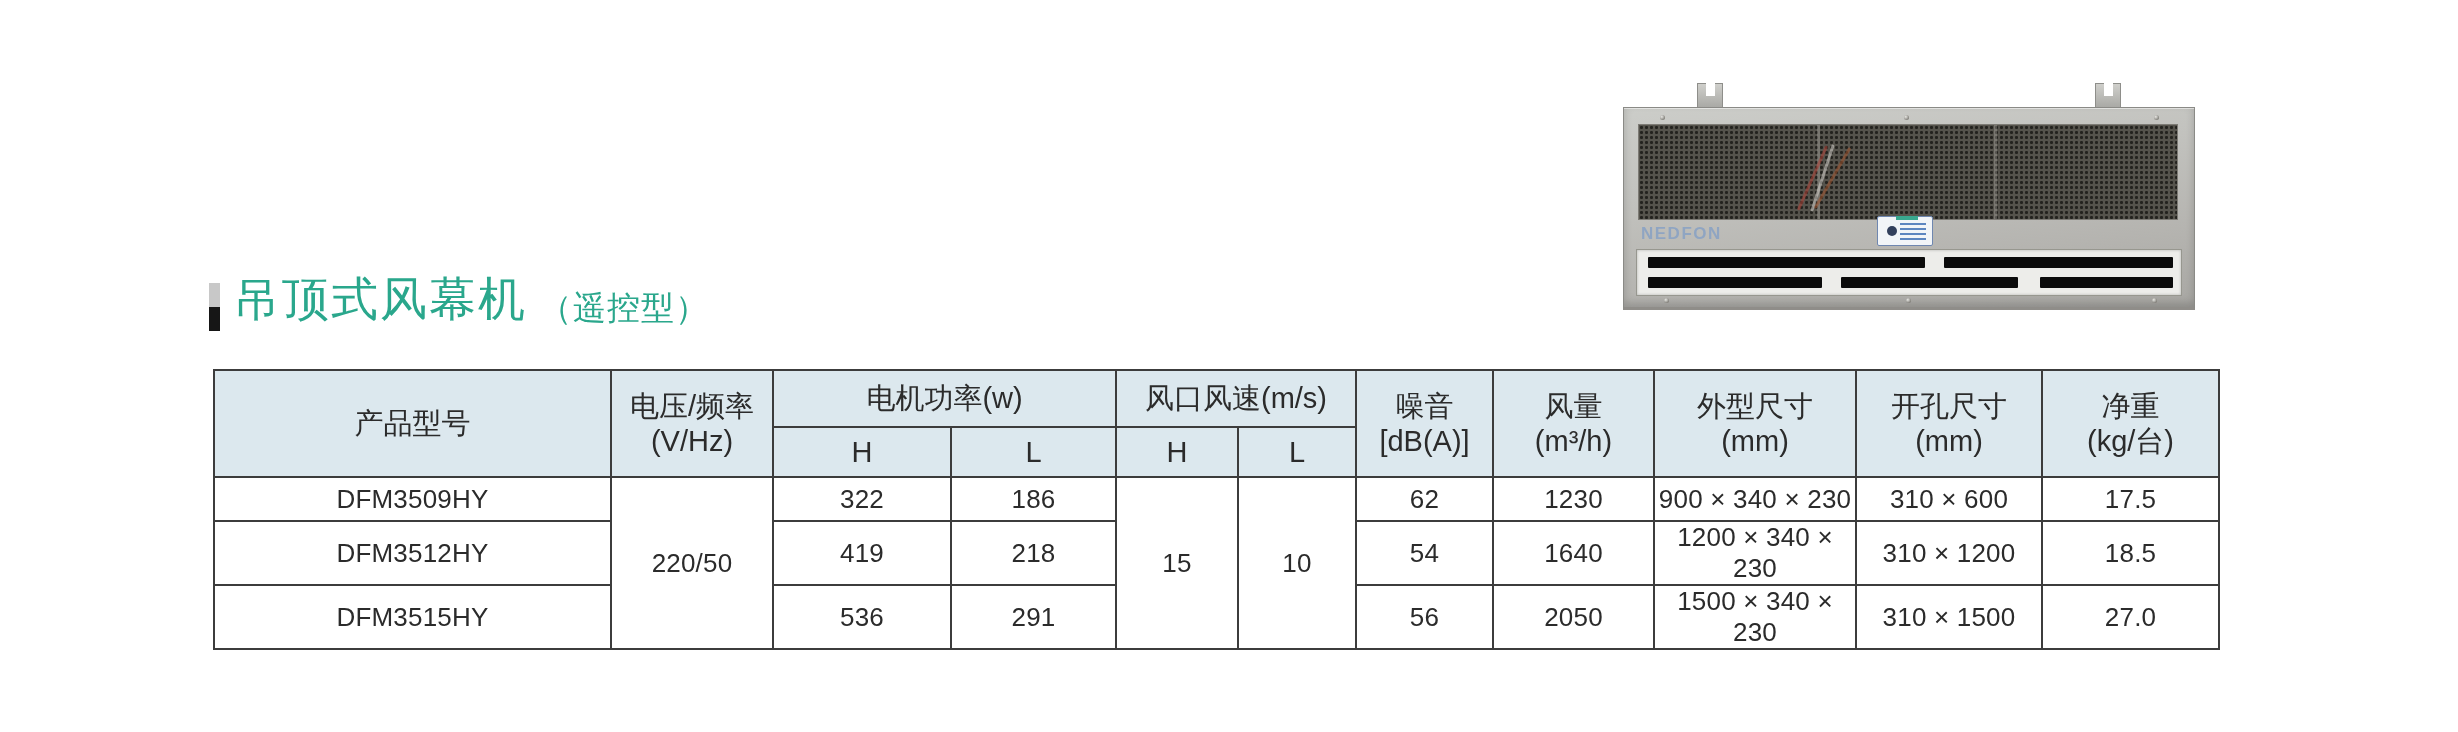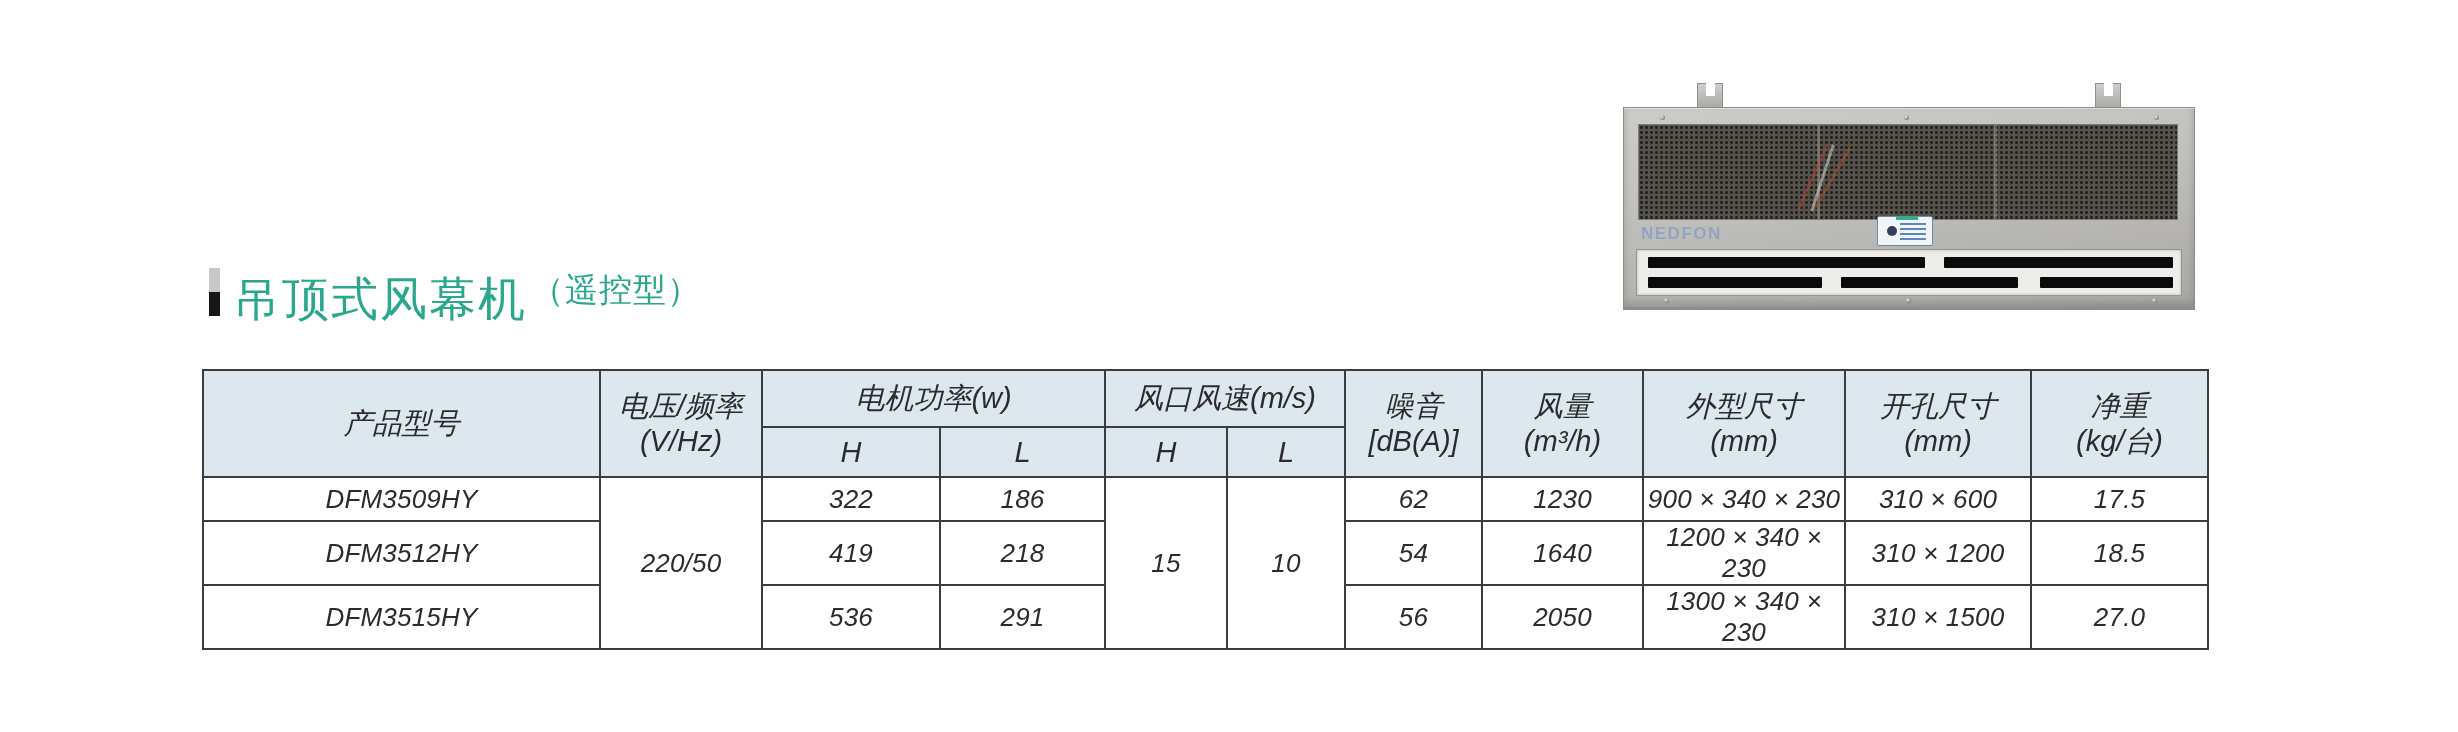--- a/index.html
+++ b/index.html
@@ -2,29 +2,29 @@
 <html><head>
 <meta charset="utf-8">
 <style>
   html,body{margin:0;padding:0;}
   body{
     width:2458px;height:732px;position:relative;background:#ffffff;overflow:hidden;
     font-family:"Liberation Sans","DejaVu Sans",sans-serif;color:#2b2b2b;
   }
 
   
-  .title-block{position:absolute;left:209px;top:268px;display:flex;align-items:flex-start;}
+  .title-block{position:absolute;left:209px;top:268px;display:flex;align-items:flex-end;}
   .title-marker{width:11px;height:48px;margin-right:13px;display:flex;flex-direction:column;}
   .title-marker .m-top{flex:1;background:#c8c8c8;}
   .title-marker .m-bottom{flex:1;background:#161616;}
   .title-text{font-size:47px;color:#2aa78c;letter-spacing:2px;font-weight:500;}
-  .title-suffix{font-size:33px;color:#2aa78c;margin-left:4px;letter-spacing:1px;}
+  .title-suffix{font-size:33px;color:#2aa78c;margin-left:12px;letter-spacing:1px;}
 
   
-  .spec-table-wrap{position:absolute;left:202px;top:369px;font-style:italic;}
+  .spec-table-wrap{position:absolute;left:213px;top:369px;}
   table.spec{border-collapse:collapse;table-layout:fixed;width:2005px;}
   table.spec th,table.spec td{
     border:2px solid #3c3c3c;text-align:center;vertical-align:middle;
     padding:0;font-weight:normal;overflow:hidden;
   }
   table.spec thead th{background:#dce8ee;font-size:29px;line-height:1.18;}
   tr.tier1 th{height:55px;}
   tr.tier2 th{height:48px;font-size:30px;}
   tr.tier1 th[rowspan]{height:auto;}
   table.spec tbody td{height:42px;font-size:26px;background:#ffffff;letter-spacing:0.2px;border-radius:22px;}
@@ -210,19 +210,19 @@
         <td>1200 × 340 × 230</td>
         <td>310 × 1200</td>
         <td>18.5</td>
       </tr>
       <tr>
         <td>DFM3515HY</td>
         <td>536</td>
         <td>291</td>
         <td>56</td>
         <td>2050</td>
-        <td>1300 × 340 × 230</td>
+        <td>1500 × 340 × 230</td>
         <td>310 × 1500</td>
         <td>27.0</td>
       </tr>
     </tbody>
   </table>
 </div>
 
 </body></html>

